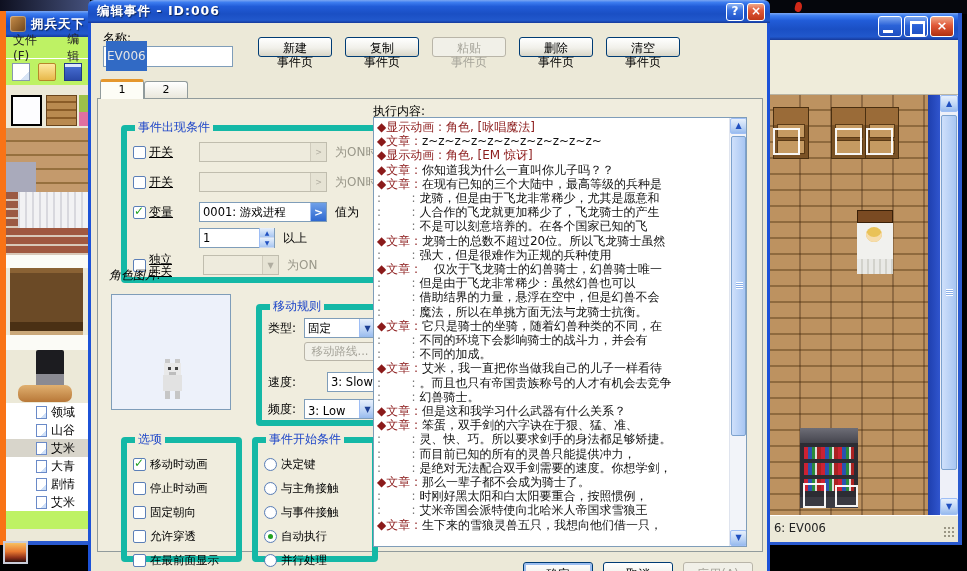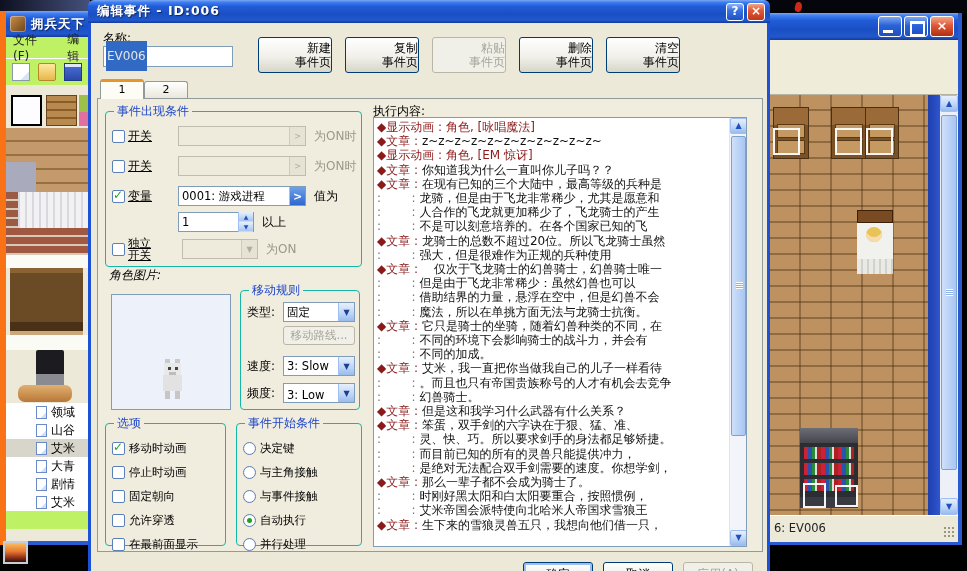--- a/index.html
+++ b/index.html
@@ -105,29 +105,29 @@
   .dlgbtn.help{background:linear-gradient(180deg,#8fb4f4,#3a72e0 40%,#1e52c8);margin-left:auto;}
   .dlgbtn.close{background:linear-gradient(180deg,#f0a888,#e05838 40%,#c03818);}
   #dlg-body{position:absolute;left:0;top:23px;right:0;bottom:0;background:#ECE9D8;
      border-left:3px solid var(--window-border,#1C52D8);border-right:3px solid var(--window-border,#1C52D8);}
   #name-label{position:absolute;left:12px;top:7px;}
   #name-input{position:absolute;left:12px;top:23px;width:130px;height:21px;background:#fff;border:1px solid #7F9DB9;padding:2px 2px;}
   #name-sel{background:var(--selection,#316AC5);color:#e5e5e5;padding:8px 1px;font-size:12px;}
   #page-buttons{position:absolute;left:167px;top:14px;display:flex;gap:13px;}
   .xp-btn{border:1px solid #003C74;border-radius:3px;background:linear-gradient(180deg,#fff,#f1f0ea 55%,#d8d6c8);
      text-align:center;font-size:12px;color:#000;}
-  .pgbtn{width:74px;height:36px;padding-top:3px;line-height:14px;text-align:right;}
+  .pgbtn{width:74px;height:20px;padding-top:3px;line-height:14px;}
   .xp-btn.disabled{border-color:#b9b5a8;background:#f1f0e8;color:#a6a49a;}
   #tabs{position:absolute;left:9px;top:56px;display:flex;align-items:flex-end;}
   .tab{width:44px;height:18px;border:1px solid #919B9C;border-bottom:none;border-radius:3px 3px 0 0;
      background:linear-gradient(180deg,#fff,#E8E6DA);text-align:center;font-size:11px;padding-top:1px;}
   .tab.active{height:20px;background:#FDFDF6;border-top:3px solid #E5972D;z-index:3;position:relative;}
   #tab-panel{position:absolute;left:6px;top:75px;width:666px;height:454px;border:1px solid #919B9C;background:#F0EDDE;}
 
-  fieldset.gb{position:absolute;border:1px solid #14b8a6;border-radius:4px;margin:0;padding:0 4px 0 6px;}
+  fieldset.gb{position:absolute;border:6px solid #14b8a6;border-radius:4px;margin:16px;padding:0 4px 0 6px;}
   fieldset.gb legend{color:var(--caption-blue,#1E46C8);padding:0 3px;margin-left:2px;font-size:12px;}
   .crow{display:flex;align-items:center;}
   .cb{width:13px;height:13px;flex:none;border:1px solid #5B7FB8;background:#fff;border-radius:2px;position:relative;}
   .cb.checked::after{content:"✓";color:var(--check-green,#21A121);font-weight:bold;font-size:12px;position:absolute;left:0;top:-3px;}
   .radio{width:13px;height:13px;flex:none;border:1px solid #5B7FB8;border-radius:50%;background:radial-gradient(#fff 55%,#dce6f2);position:relative;}
   .radio.sel::after{content:"";position:absolute;left:3px;top:3px;width:5px;height:5px;border-radius:50%;background:var(--check-green,#21A121);}
   .clabel{margin:0 4px 0 3px;width:46px;white-space:nowrap;text-decoration:underline;}
   .clabel.two{width:26px;white-space:normal;line-height:1.05;font-size:11.5px;}
   .combo{height:20px;border:1px solid #7F9DB9;background:#fff;display:flex;align-items:center;flex:none;}
   .combo .val{flex:1;padding-left:3px;white-space:nowrap;overflow:hidden;font-size:11.5px;}
@@ -400,21 +400,21 @@
           <div class="mrow" style="margin-top:3px;">
             <span class="mlabel">类型:</span>
             <span class="combo" style="width:72px;">
               <span class="val">固定</span>
               <span class="btn">▼</span>
             </span>
           </div>
           <div class="mrow" style="margin-top:4px;">
             <span class="xp-btn disabled" id="route-btn">移动路线...</span>
           </div>
-          <div class="mrow" style="margin-top:11px;">
+          <div class="mrow" style="margin-top:11px;gap:23px;">
             <span class="mlabel">速度:</span>
             <span class="combo" style="width:72px;">
               <span class="val">3: Slow</span>
               <span class="btn">▼</span>
             </span>
           </div>
           <div class="mrow" style="margin-top:7px;">
             <span class="mlabel">频度:</span>
             <span class="combo" style="width:72px;align-items:flex-end;">
               <span class="val">3: Low</span>

